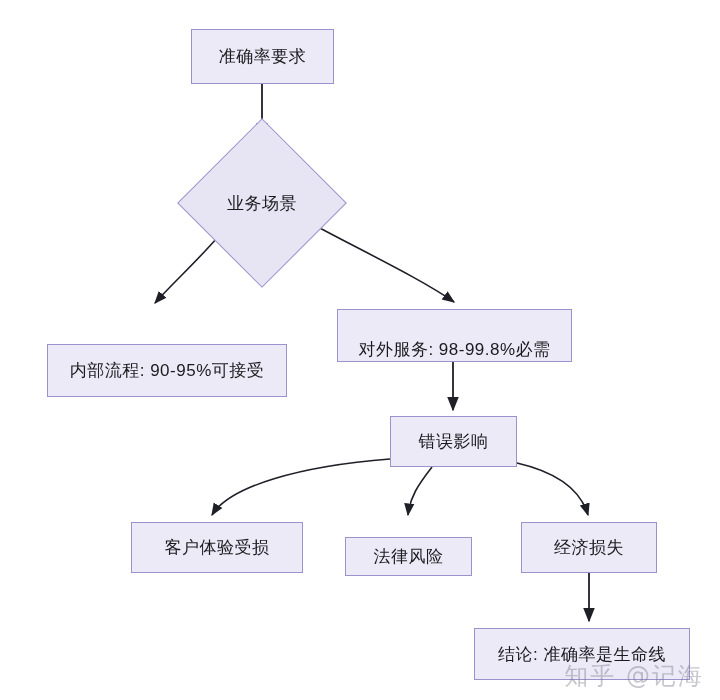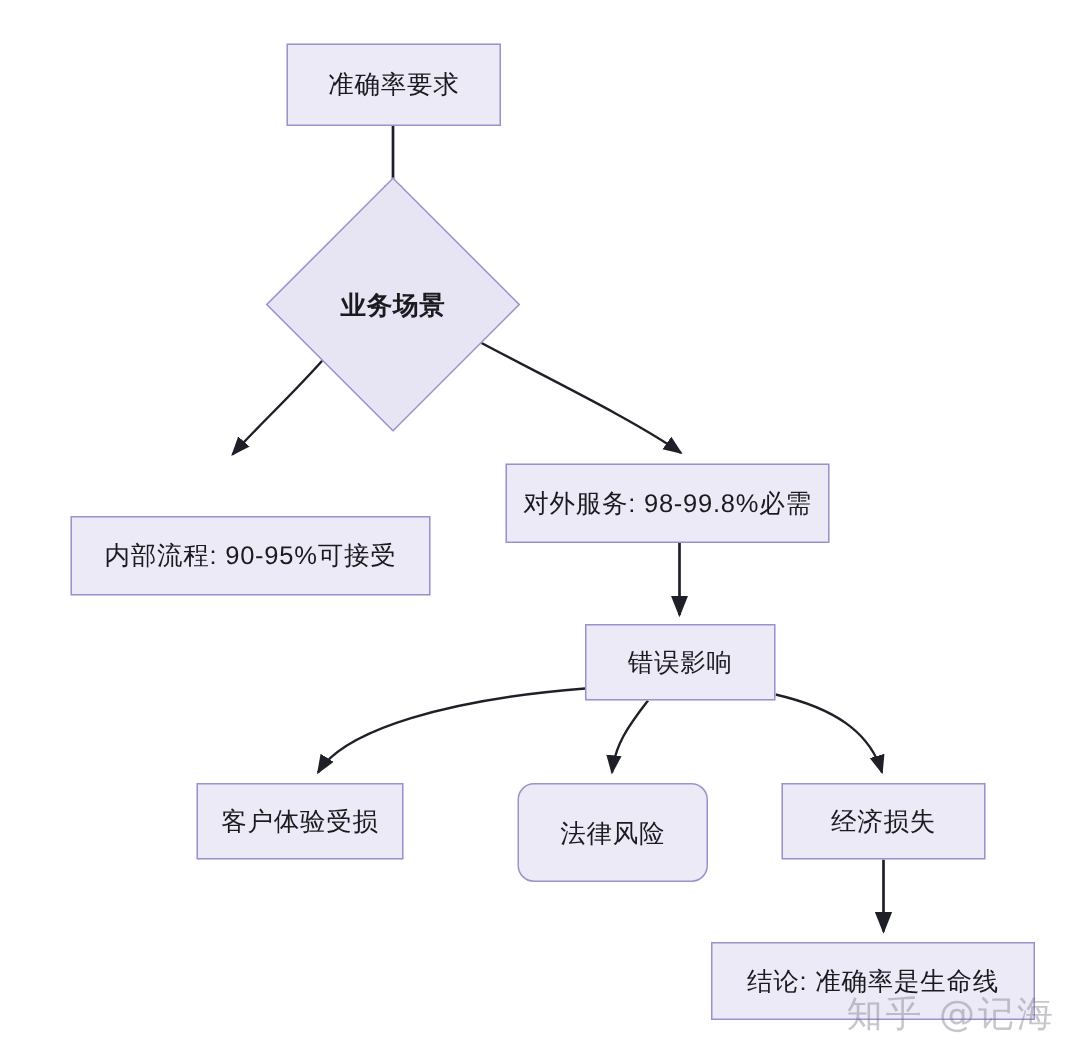--- a/index.html
+++ b/index.html
@@ -97,42 +97,42 @@
 
     <path d="M517,463 C556,472 580,488 588,515" fill="none" stroke="#1f1f28" stroke-width="1.6" marker-end="url(#arrow)"></path>
 
     <path d="M589,573 L589,621" fill="none" stroke="#1f1f28" stroke-width="1.8" marker-end="url(#arrow)"></path>
   </svg>
 
   <div class="node" style="left:191px; top:29px; width:143px; height:55px;">
     <span>准确率要求</span>
   </div>
 
-  <div class="node diamond" style="left:202px; top:143px; width:120px; height:120px;font-weight:bold;">
+  <div class="node diamond" style="left:202px; top:143px; width:120px; height:120px;">
     <span class="diamond-shape"></span>
     <span class="diamond-label">业务场景</span>
   </div>
 
   <div class="node" style="left:47px; top:309px; width:240px; height:53px;margin-top:35px;">
     <span>内部流程: 90-95%可接受</span>
   </div>
 
-  <div class="node" style="left:337px; top:309px; width:216px; height:53px;">
+  <div class="node" style="left:337px; top:309px; width:235px; height:53px;align-items:flex-end;">
     <span>对外服务: 98-99.8%必需</span>
   </div>
 
   <div class="node" style="left:390px; top:416px; width:127px; height:51px;justify-content:center;">
     <span>错误影响</span>
   </div>
 
-  <div class="node" style="left:131px; top:522px; width:138px; height:51px;">
+  <div class="node" style="left:131px; top:522px; width:172px; height:51px;">
     <span>客户体验受损</span>
   </div>
 
-  <div class="node" style="left:345px; top:522px; width:127px; height:66px;border-radius:11px;">
+  <div class="node" style="left:345px; top:537px; width:127px; height:39px;">
     <span>法律风险</span>
   </div>
 
   <div class="node" style="left:521px; top:522px; width:136px; height:51px;">
     <span>经济损失</span>
   </div>
 
   <div class="node" style="left:474px; top:628px; width:216px; height:52px;">
     <span>结论: 准确率是生命线</span>
   </div>

